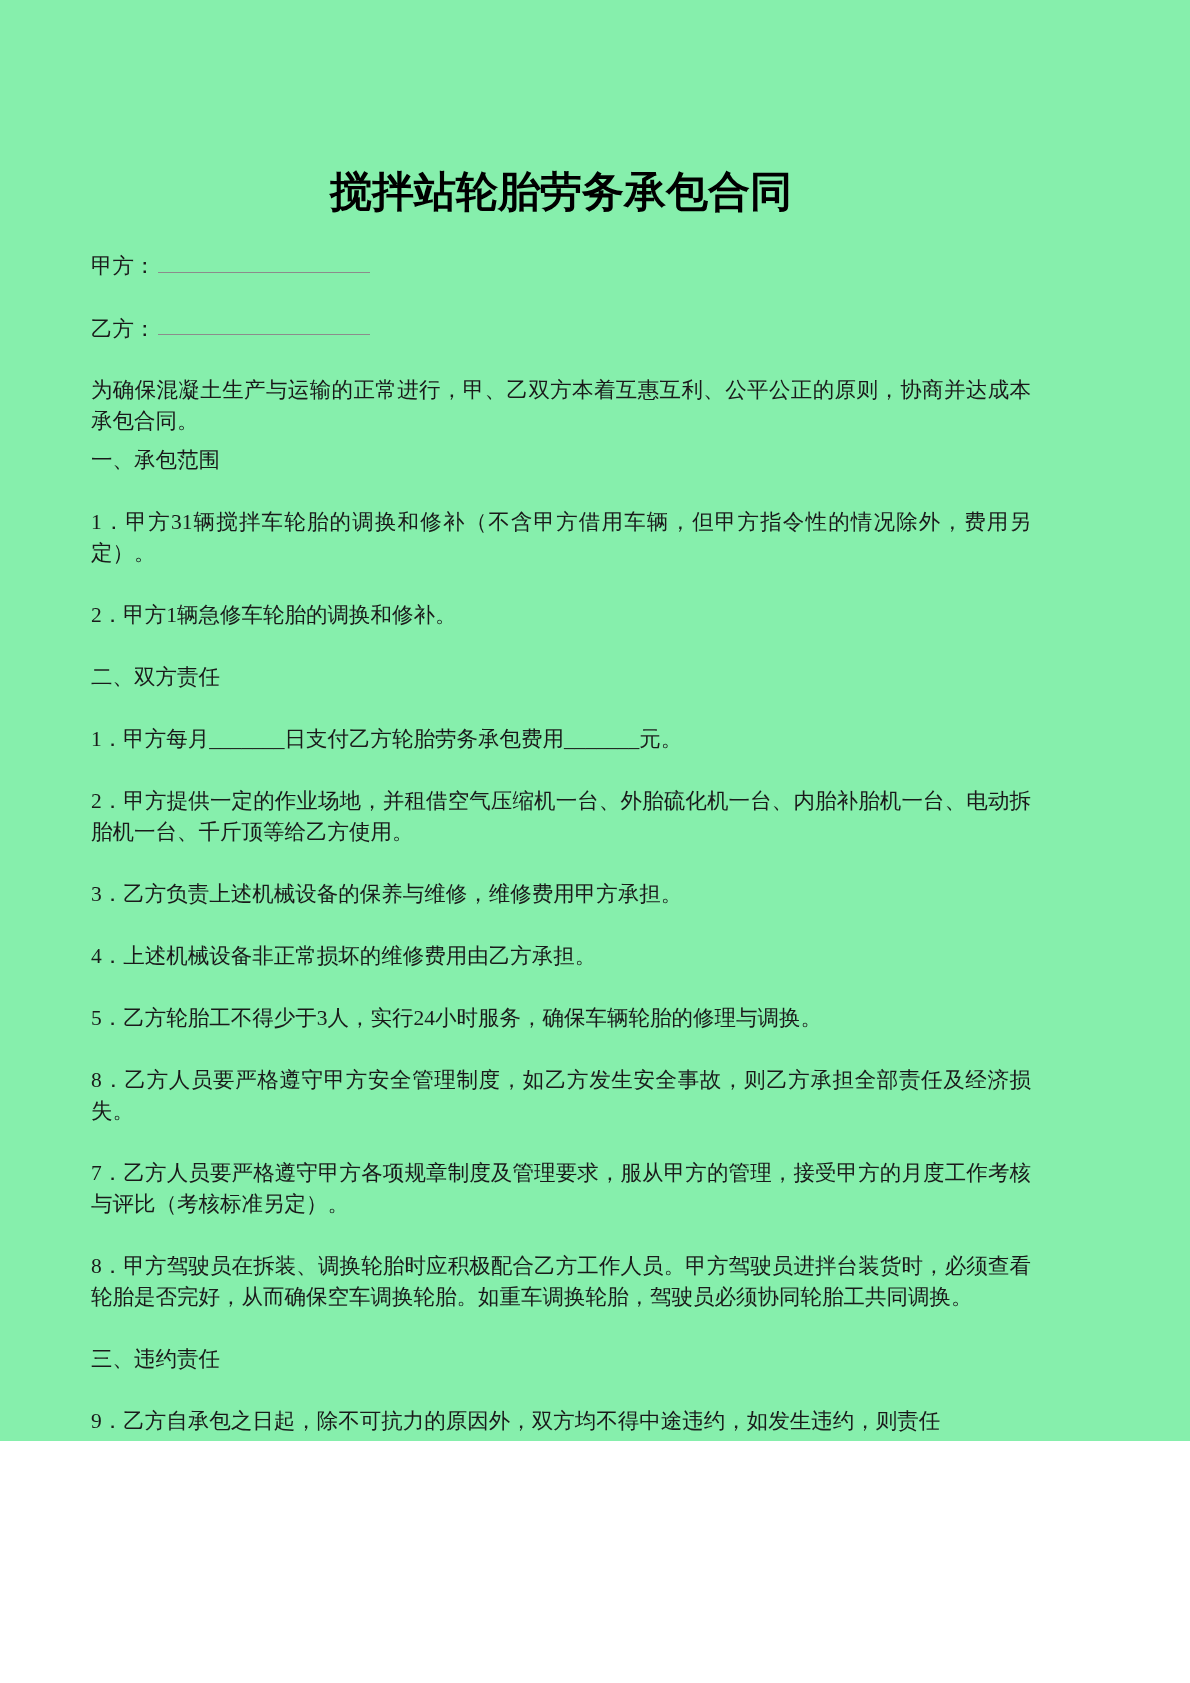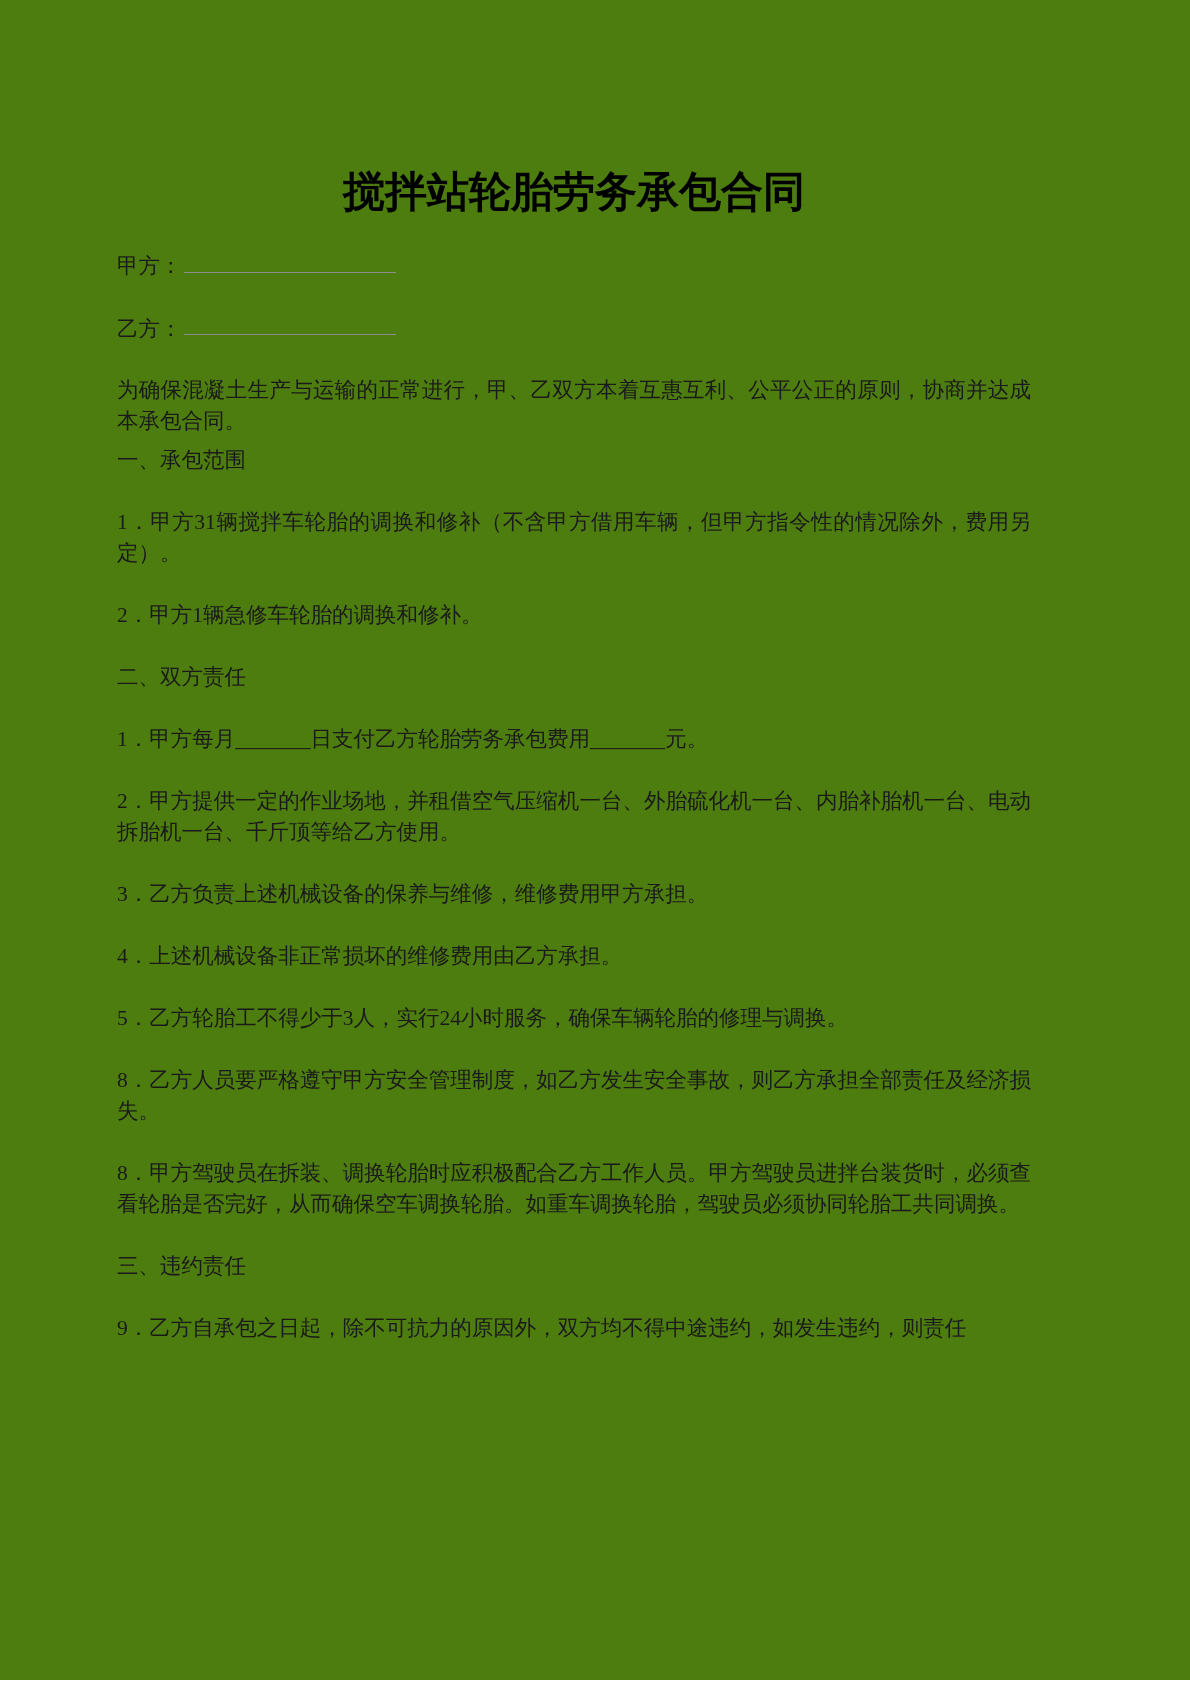--- a/index.html
+++ b/index.html
@@ -3,24 +3,24 @@
 <meta charset="utf-8">
 <style>
   html, body {
     margin: 0;
     padding: 0;
     background: #ffffff;
   }
   .page {
     position: relative;
     width: 1190px;
-    height: 1680px;
+    height: 1441px;
     box-sizing: border-box;
-    padding: 167px 159px 0 117px;
-    background: #4d7c0f;
+    padding: 167px 159px 0 91px;
+    background: #86efac;
     font-family: "Liberation Serif", "DejaVu Serif", serif;
     font-size: 21.5px;
     color: #1a1a1a;
     overflow: hidden;
   }
   .doc-title {
     font-size: 42px;
     line-height: 50px;
     font-weight: bold;
     text-align: center;
@@ -81,20 +81,21 @@
   <p class="para">2．甲方提供一定的作业场地，并租借空气压缩机一台、外胎硫化机一台、内胎补胎机一台、电动拆胎机一台、千斤顶等给乙方使用。</p>
 
   <p class="para">3．乙方负责上述机械设备的保养与维修，维修费用甲方承担。</p>
 
   <p class="para">4．上述机械设备非正常损坏的维修费用由乙方承担。</p>
 
   <p class="para">5．乙方轮胎工不得少于3人，实行24小时服务，确保车辆轮胎的修理与调换。</p>
 
   <p class="para">8．乙方人员要严格遵守甲方安全管理制度，如乙方发生安全事故，则乙方承担全部责任及经济损失。</p>
 
+  <p class="para">7．乙方人员要严格遵守甲方各项规章制度及管理要求，服从甲方的管理，接受甲方的月度工作考核与评比（考核标准另定）。</p>
 
   <p class="para">8．甲方驾驶员在拆装、调换轮胎时应积极配合乙方工作人员。甲方驾驶员进拌台装货时，必须查看轮胎是否完好，从而确保空车调换轮胎。如重车调换轮胎，驾驶员必须协同轮胎工共同调换。</p>
 
   <p class="para">三、违约责任</p>
 
   <p class="para">9．乙方自承包之日起，除不可抗力的原因外，双方均不得中途违约，如发生违约，则责任</p>
 
 </div>
 
 </body></html>

